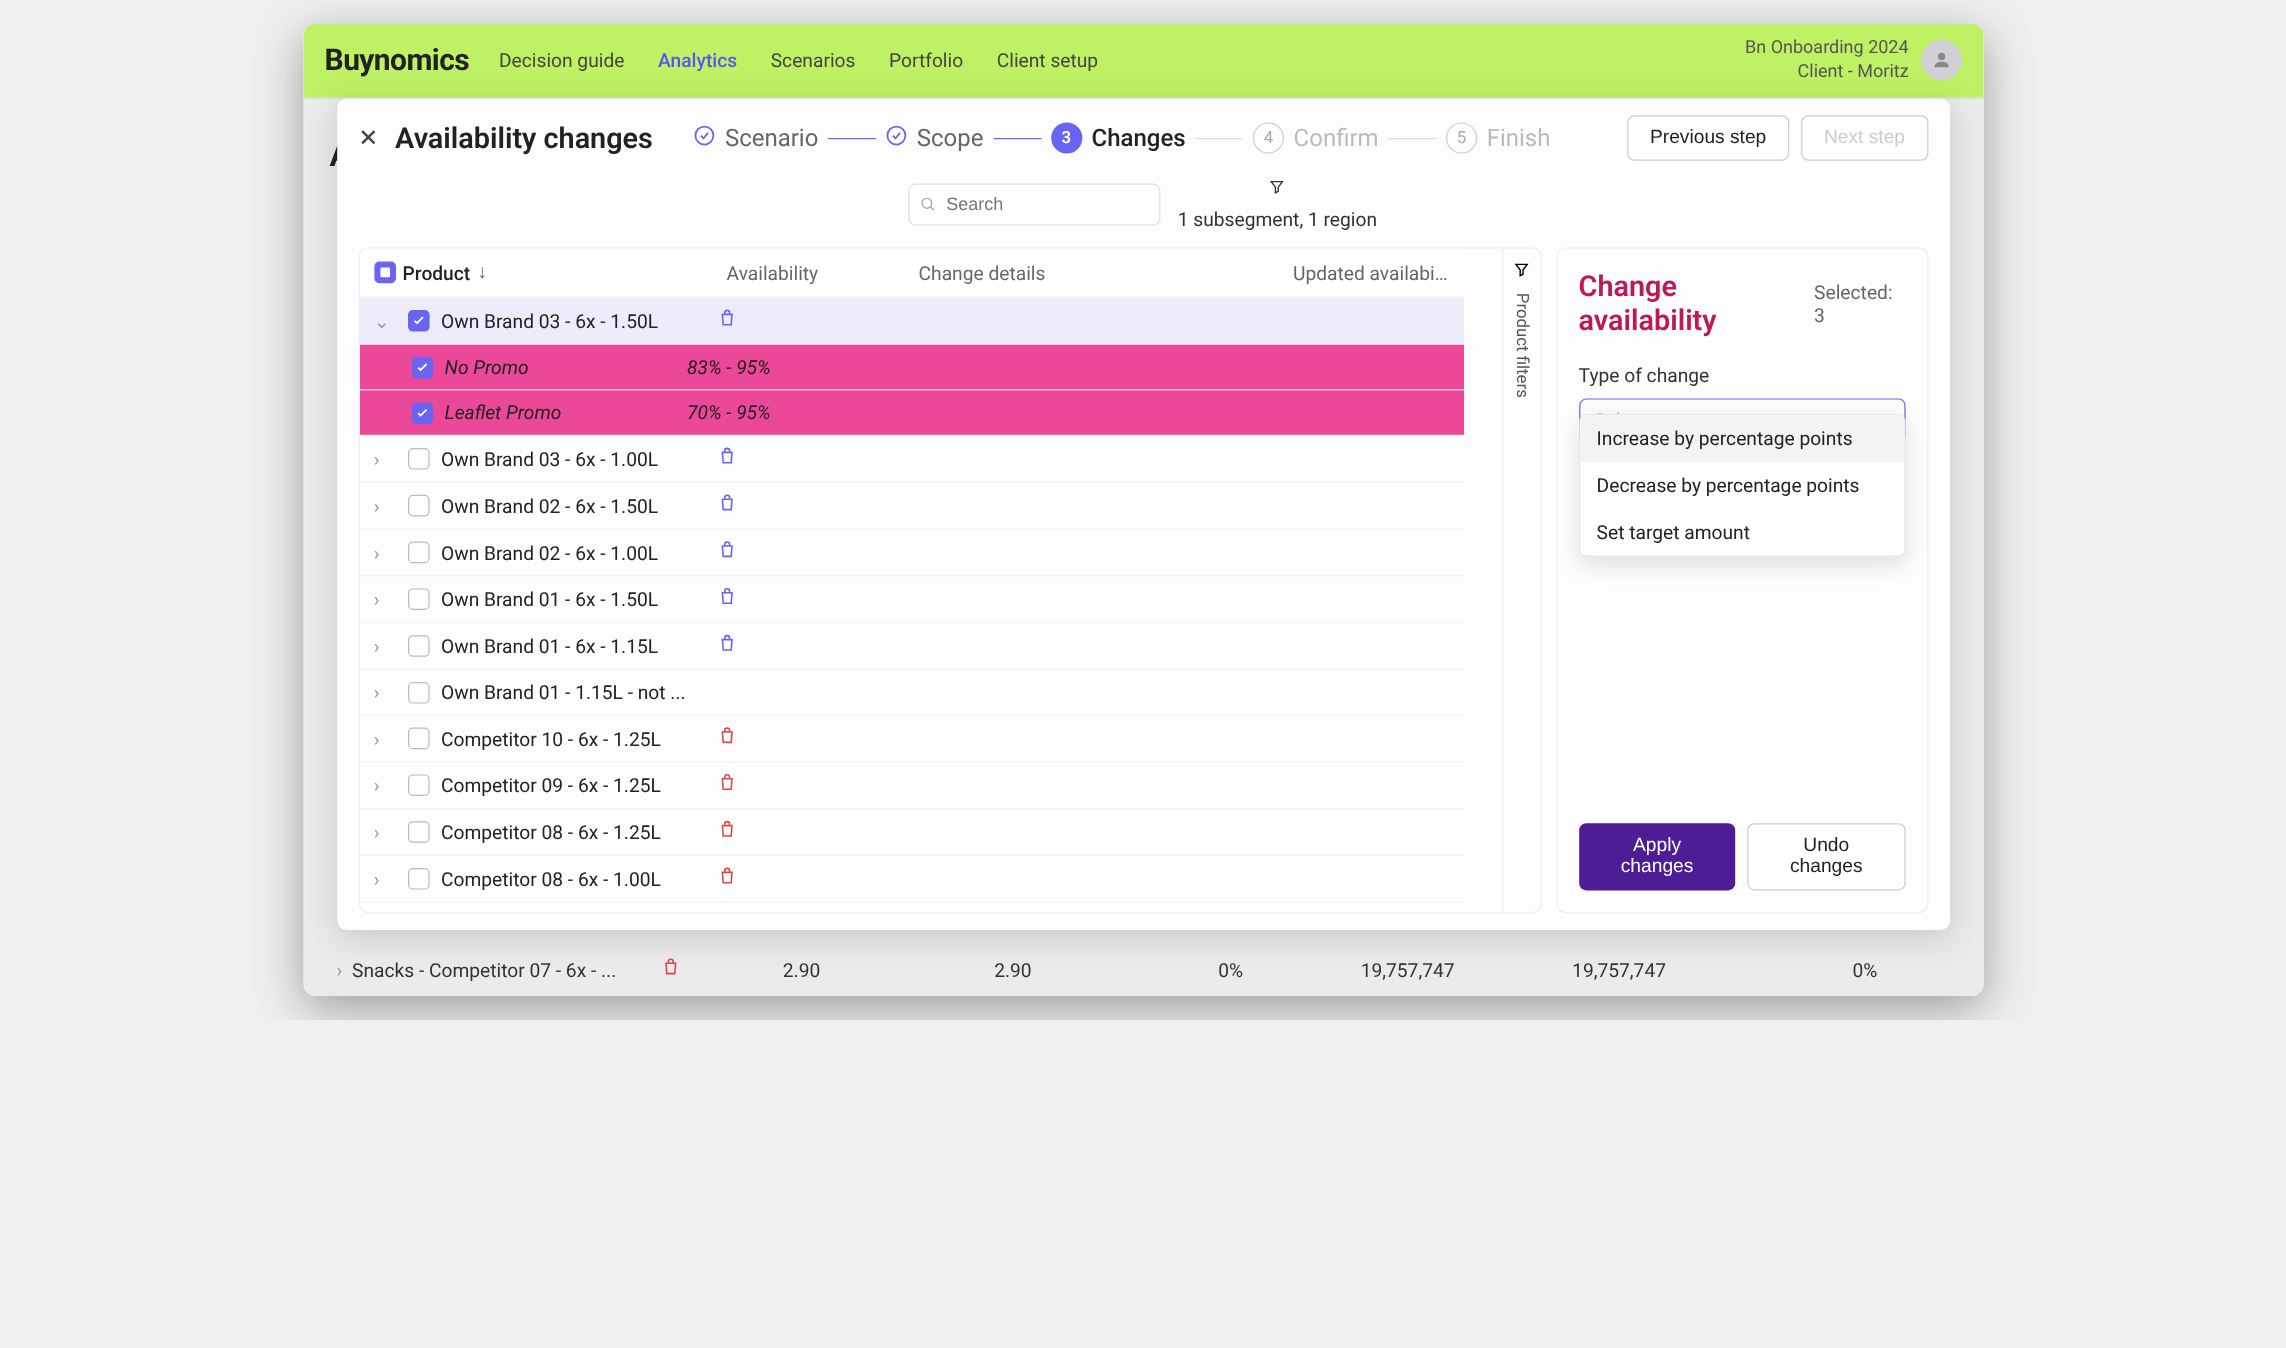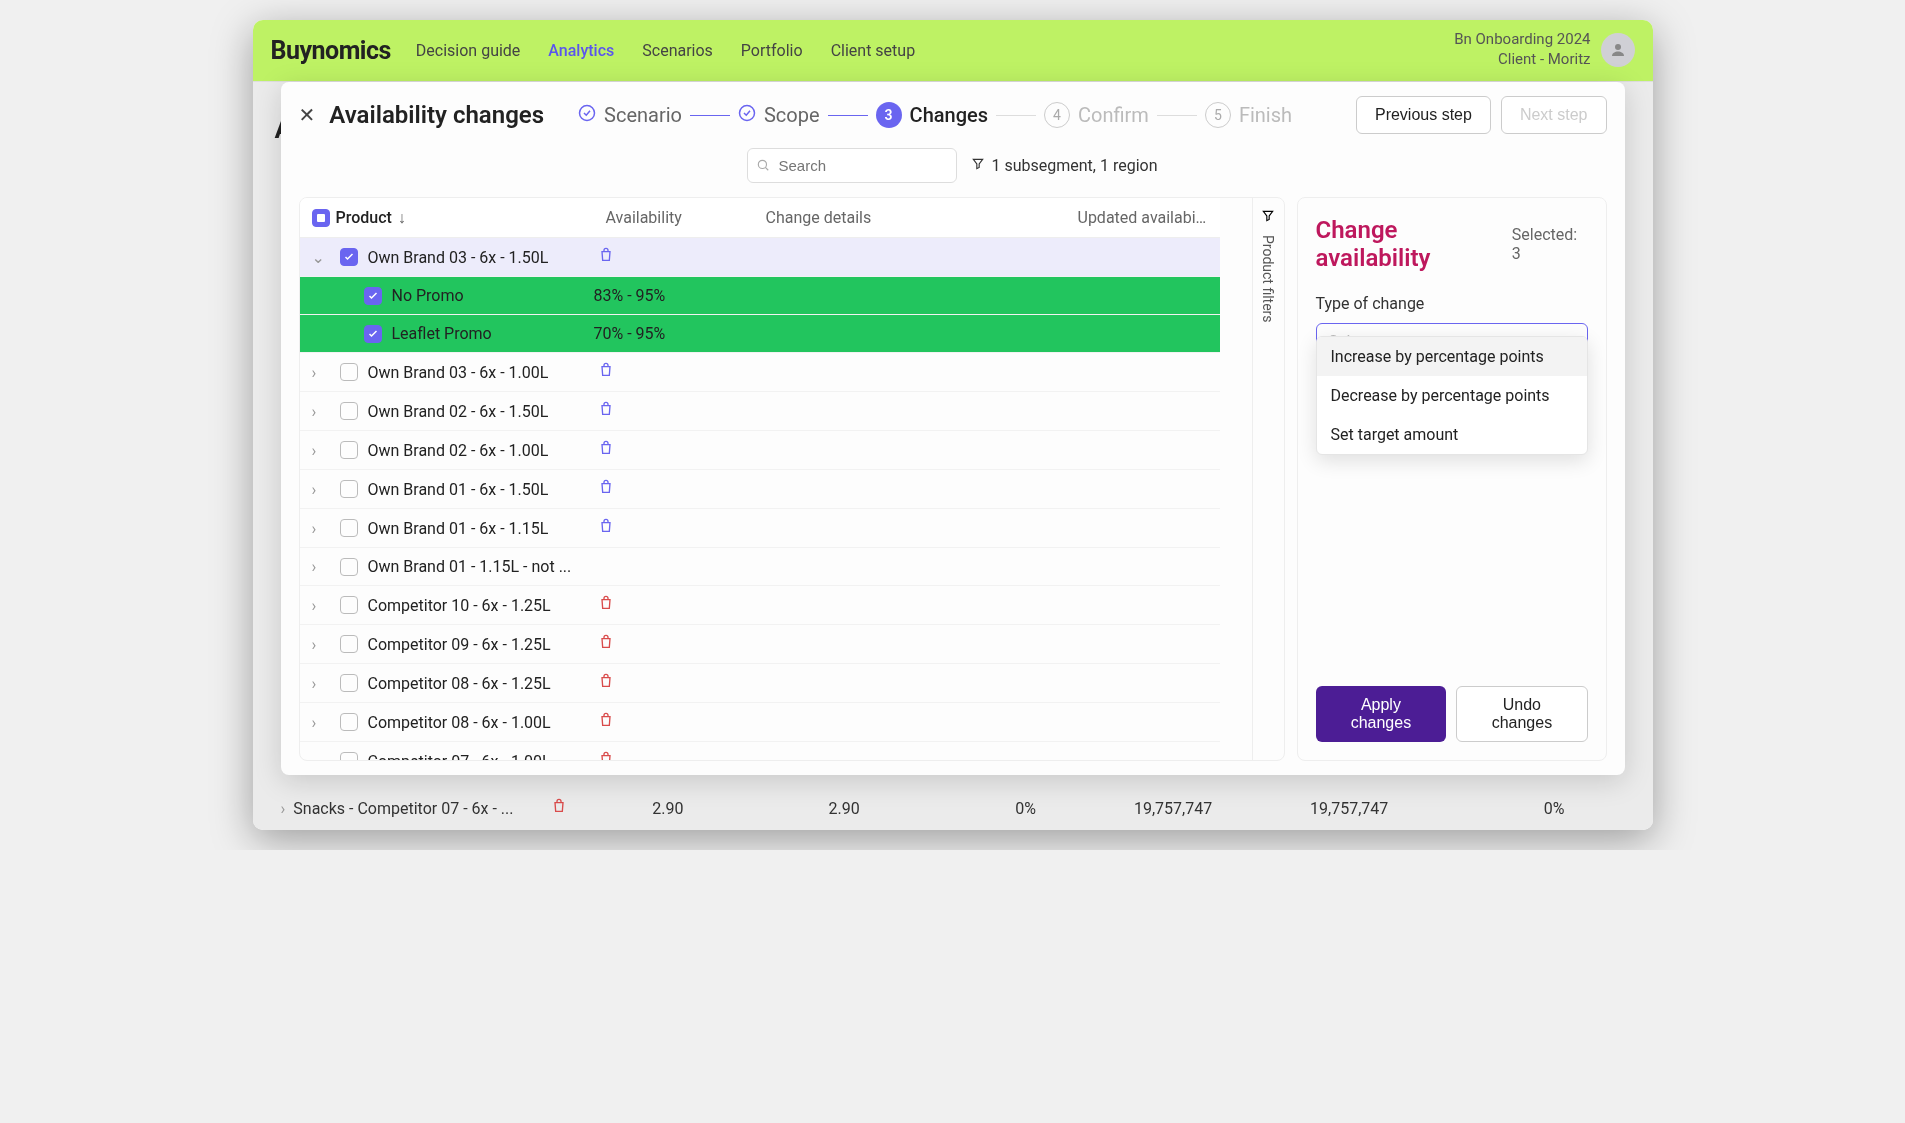--- a/index.html
+++ b/index.html
@@ -41,36 +41,36 @@
 .stepline.gray { background:#ddd; }
 .btnrow { display:flex; gap:10px; }
 .btn { padding:9px 18px; border-radius:6px; font-size:16px; cursor:pointer; border:1px solid #ccc; background:#fff; color:#222; }
 .btn.disabled { color:#ccc; cursor:default; }
 .btn.primary { background:#4c1d95; color:#fff; border:none; }
 
 .filterrow { display:flex; align-items:center; gap:14px; padding:6px 18px 14px 18px;justify-content:center; }
 .searchwrap { position:relative; width:210px; }
 .searchwrap input { width:100%; padding:8px 10px 8px 30px; border:1px solid #ddd; border-radius:6px; font-size:15px; }
 .searchwrap .sicon { position:absolute; left:9px; top:9px; color:#aaa; }
-.filterchip { display:flex; align-items:center; gap:6px; font-size:16px; color:#333; }
+.filterchip { display:flex; align-items:center; gap:6px; font-size:16px; color:#333;flex-direction:column; }
 
 .modalbody { flex:1; display:flex; overflow:hidden; padding:0 18px 14px 18px; gap:12px; }
 .tablewrap { flex:1; display:flex; border:1px solid #eee; border-radius:8px; overflow:hidden;gap:32px; }
 .table { flex:1; display:flex; flex-direction:column; overflow:hidden; }
 .thead { display:flex; align-items:center; background:#fff; border-bottom:1px solid #eee; font-size:16px; color:#666; padding:10px 12px; }
 .thead .cbwrap { width:24px; }
 .thead .cprod { flex:0 0 270px; display:flex; align-items:center; gap:6px; font-weight:500; color:#222; }
 .thead .cavail { flex:0 0 160px; }
 .thead .cdetail { flex:1; }
 .thead .cupdate { flex:0 0 130px; white-space:nowrap; overflow:hidden; text-overflow:ellipsis; }
 .sorticon { color:#666; }
 .tbody { flex:1; overflow-y:auto; }
 .trow { display:flex; align-items:center; padding:9px 12px; font-size:16px; color:#222; border-bottom:1px solid #f2f2f2; }
 .trow.selhead { background:#edecfb; }
-.trow.selchild { background:#22c55e; padding-left:54px; }
+.trow.selchild { background:#ec4899; padding-left:33px;font-style:italic; }
 .trow .chev { width:18px; color:#999; }
 .trow .cb { width:18px; height:18px; border:1.5px solid #bbb; border-radius:4px; margin:0 10px; display:flex; align-items:center; justify-content:center; flex-shrink:0; }
 .trow .cb.checked { background:#6a65f0; border-color:#6a65f0; }
 .trow .cb.checked svg { width:12px; height:12px; }
 .trow .rname { flex:0 0 230px; white-space:nowrap; overflow:hidden; text-overflow:ellipsis; }
 .trow.selchild .rname { flex:0 0 188px; }
 .trow .bagicon { width:22px; color:#6a65f0; }
 .trow .bagicon.red { color:#d94b4b; }
 .trow .ravail { flex:0 0 160px; color:#222; padding-left:14px; }
 .trow .rdetail { flex:1; }

